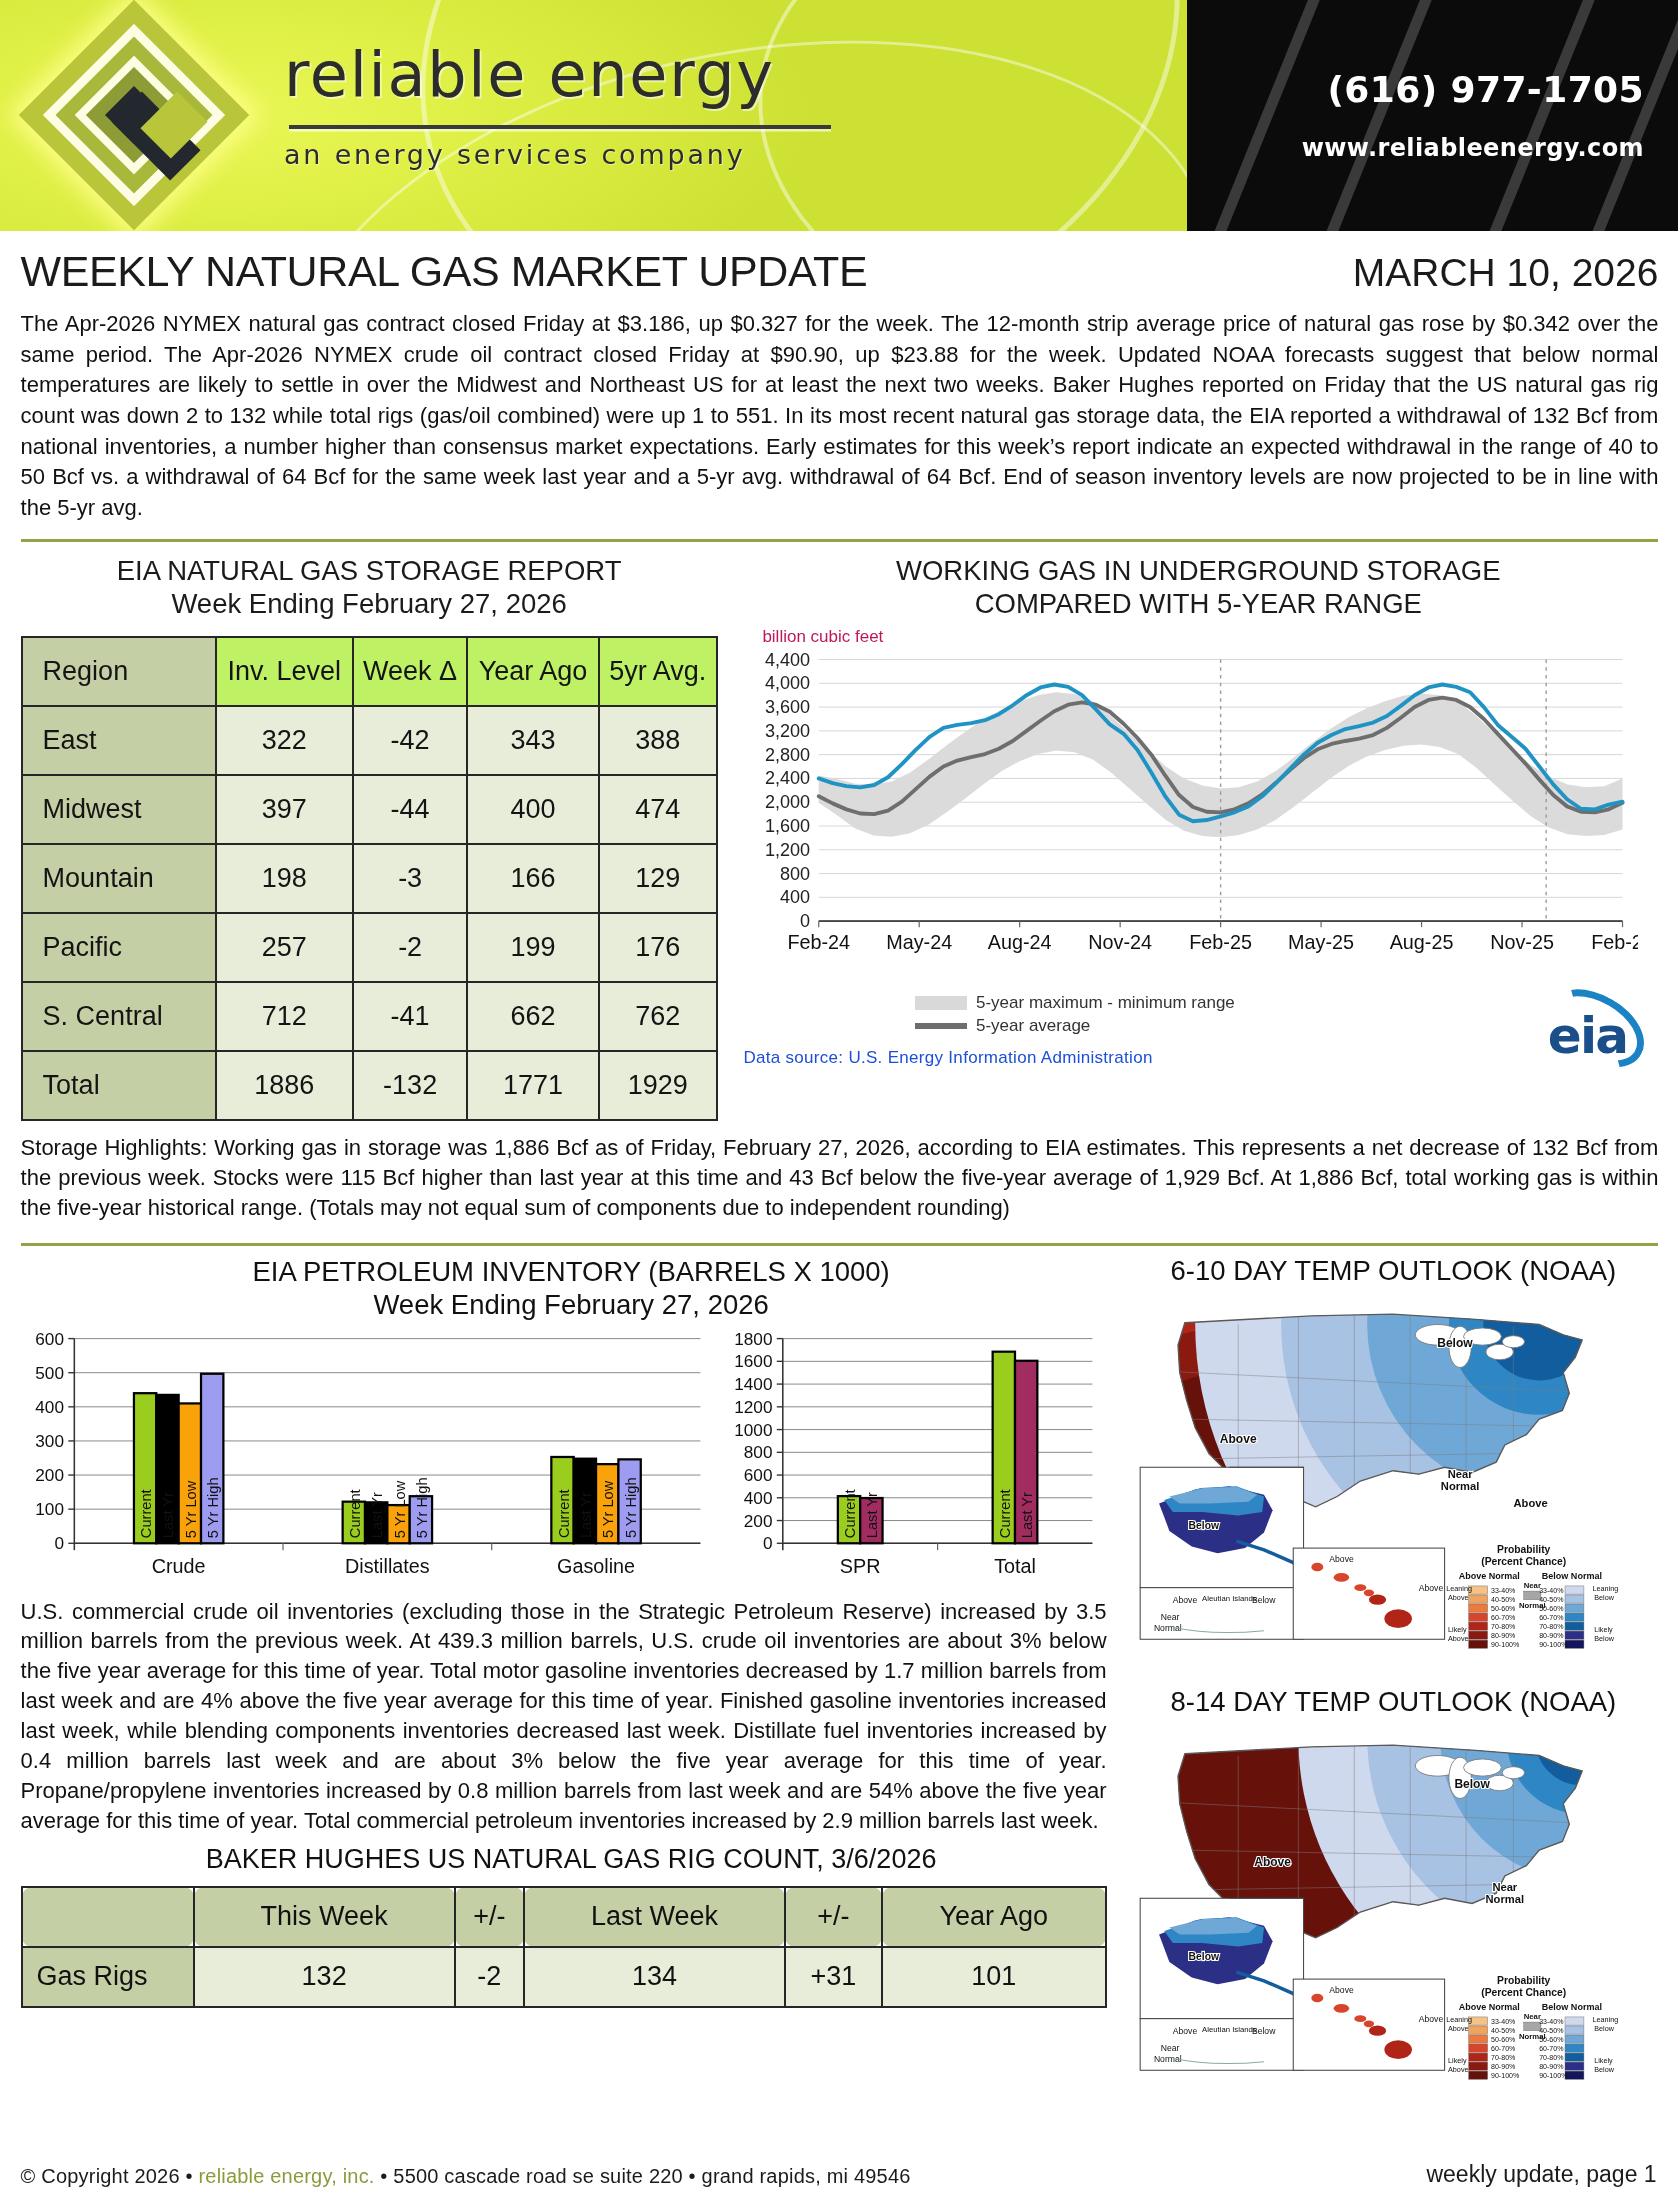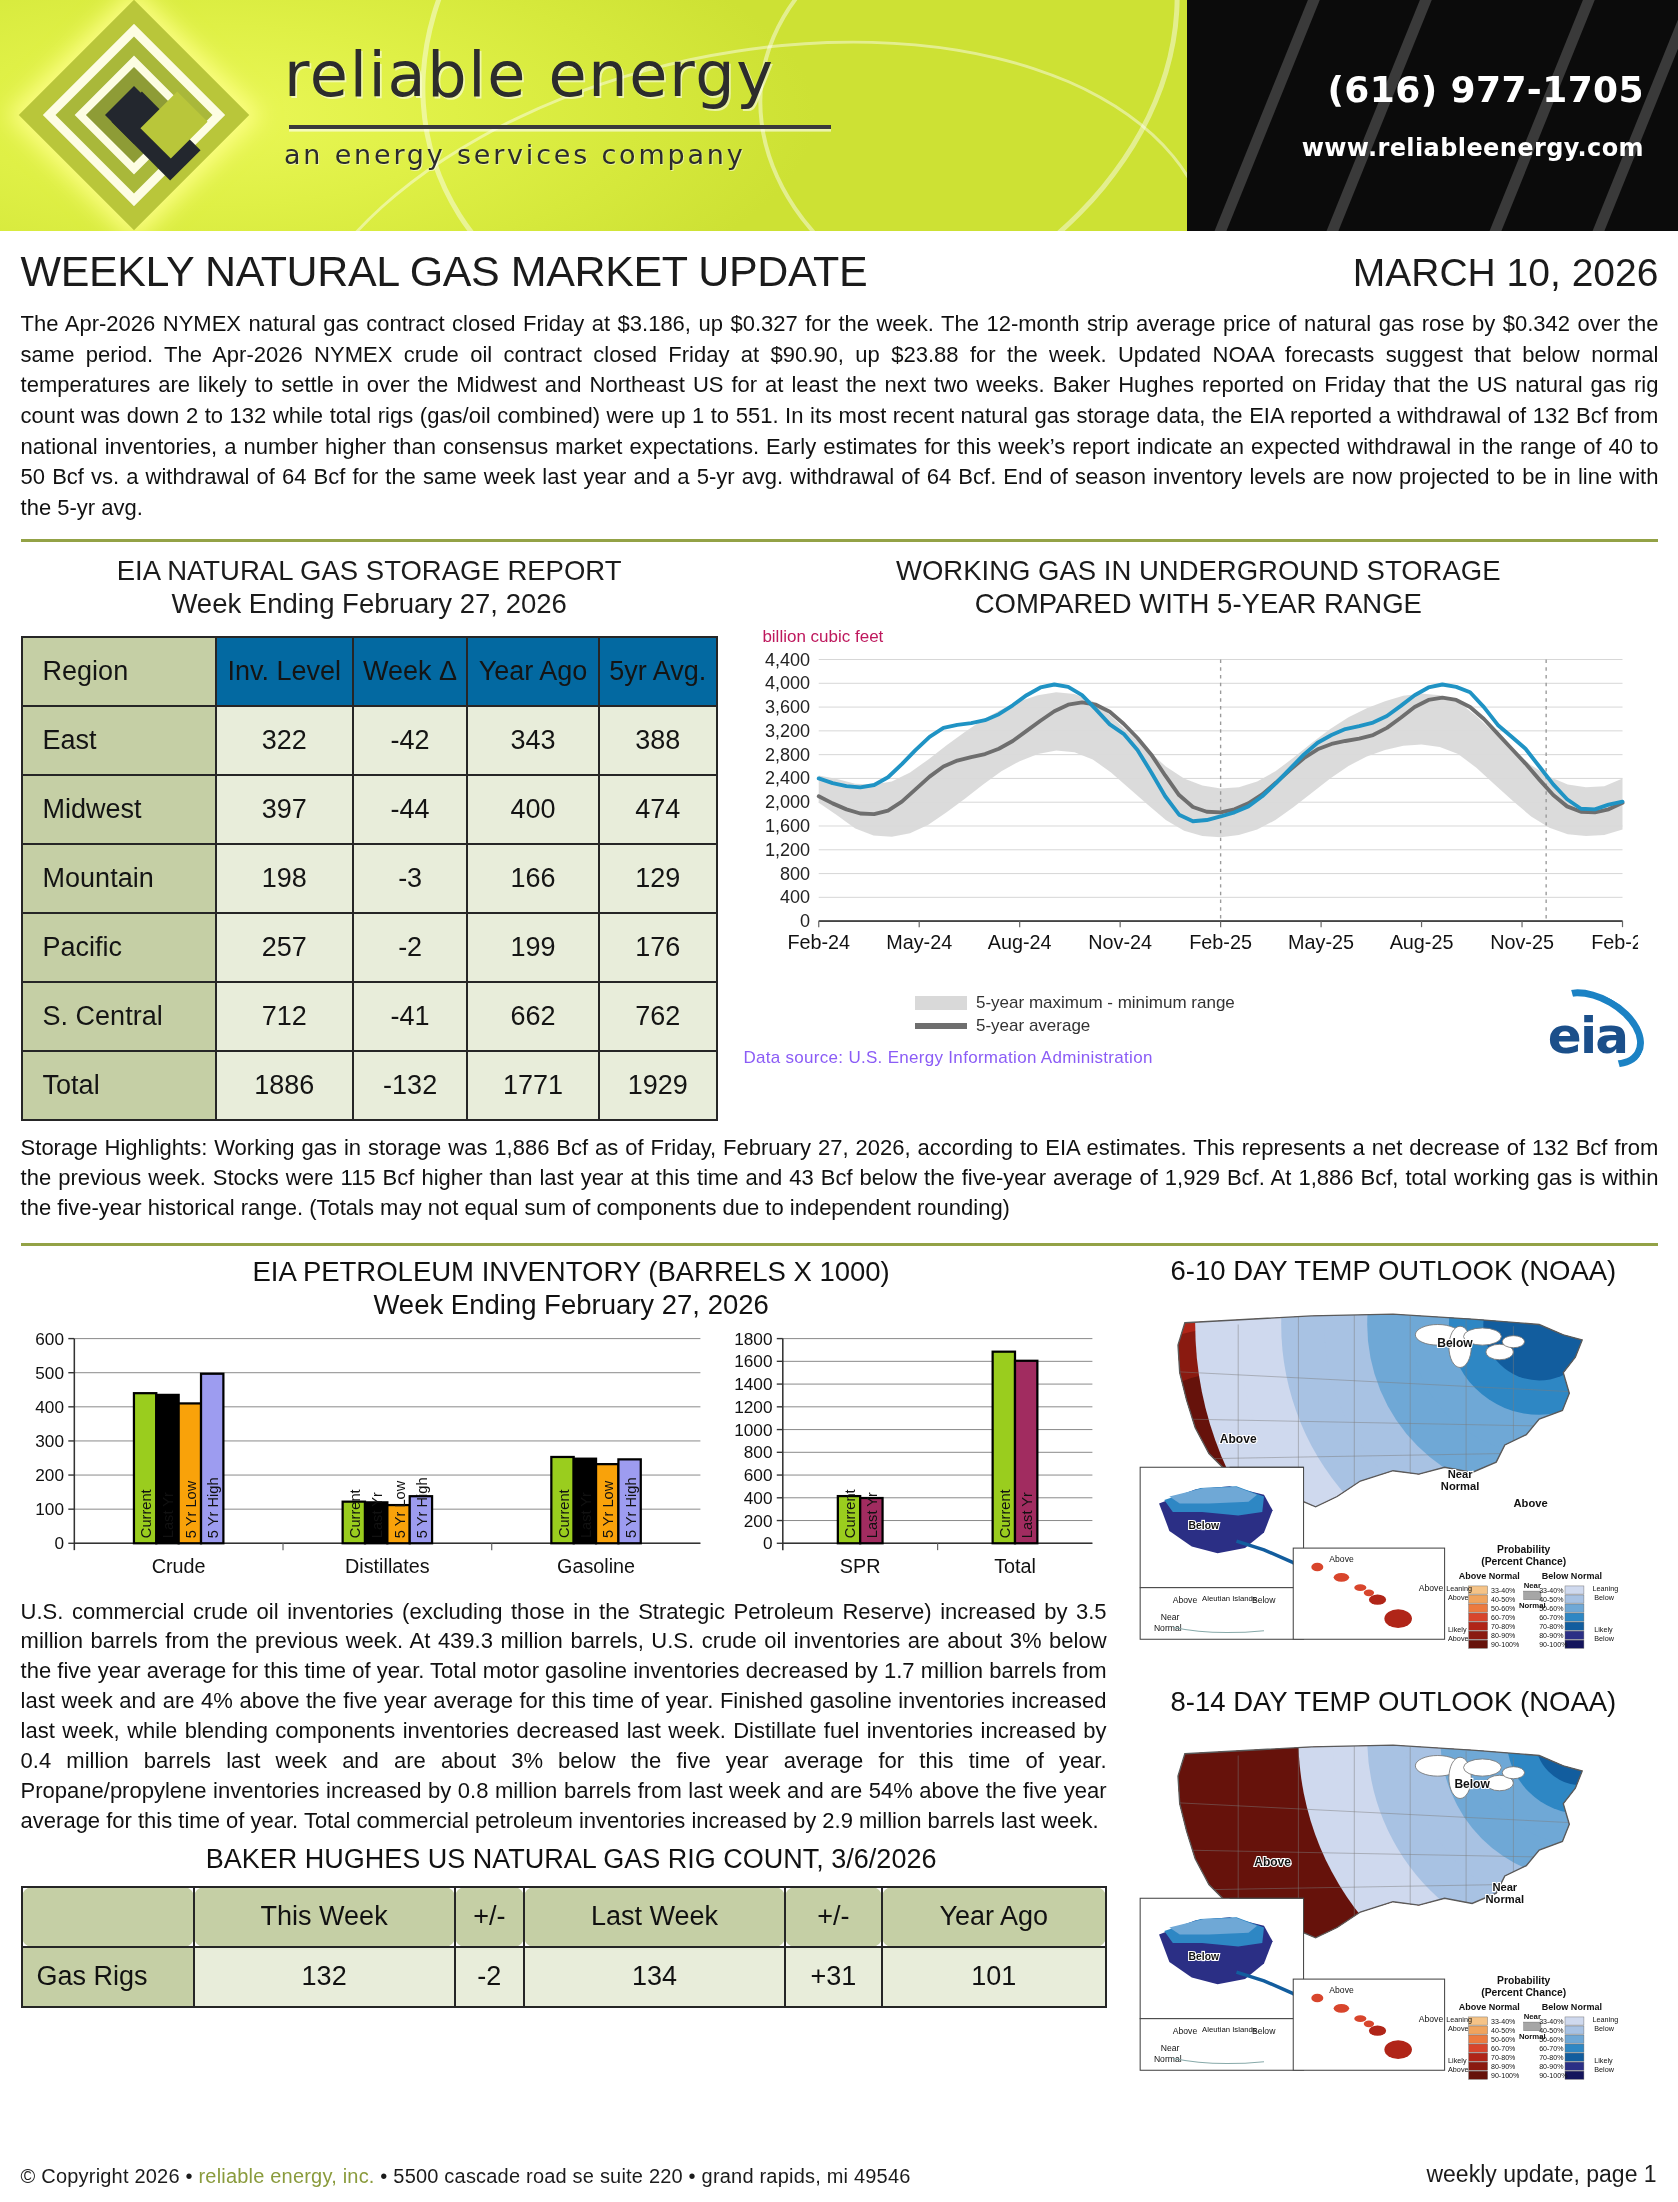--- a/index.html
+++ b/index.html
@@ -96,36 +96,36 @@
   .sec1-right { flex: 1; }
 
   .sec-head { text-align: center; font-size: 27.5px; line-height: 1.2; color: #1b1b1b; }
   .sec-head .l2 { display: block; }
 
   table.grid { border-collapse: collapse; width: 697px; margin-top: 15.5px; }
   table.grid td, table.grid th {
     border: 2.6px solid #262626; height: 69px; font-size: 27px; font-weight: 400;
     text-align: center; color: #141414;
   }
-  table.grid thead th { background: #0369a1; }
+  table.grid thead th { background: #bef264; }
   table.grid tbody td { background: #e8edda; }
   table.grid tbody td.rowhead, table.grid thead th.rowhead { background: #c5cfa5; text-align: left; padding-left: 20px; }
   table.grid th.rowhead { text-align: left; padding-left: 17px; }
   table.grid col.c1 { width: 194px; }
 
   
   .eia-wrap { position: relative; margin-top: 6.9px; padding-left: 5.2px; }
   .eia-units { font-size: 17px; color: #be185d; margin-left: 19px; margin-bottom: 1.7px; font-family:"Liberation Sans",sans-serif; }
   .eia-plot { position: relative; width: 895px; height: 336px; }
   .eia-legend { margin-top: 8.6px; font-size: 17px; color: #333; }
   .eia-legend .li { display: flex; align-items: center; gap: 8.6px; margin: 2.6px 0 2.6px 172px; }
   .sw-band { width: 52px; height: 13.8px; background: #d9d9d9; }
   .sw-blue { width: 52px; height: 6px; background: #1f93c4; }
   .sw-grey { width: 52px; height: 6px; background: #6e6e6e; }
-  .eia-source { font-size: 17px; color: #8b5cf6; margin-top: 12px; letter-spacing: 0.3px; }
+  .eia-source { font-size: 17px; color: #1d4ed8; margin-top: 12px; letter-spacing: 0.3px; }
   .eia-logo {
     position: absolute; right: 31px; bottom: 3.4px; font-size: 50px; color: #1b4f8a;
     font-family: "DejaVu Sans", sans-serif; font-weight: 600; letter-spacing: -1.7px;
   }
   .eia-logo::before {
     content: ""; position: absolute; left: -5.2px; top: -12px; width: 91px; height: 53px;
     border: 7.7px solid #1b82c4; border-radius: 50%;
     border-bottom-color: transparent; border-left-color: transparent; transform: rotate(30deg);
   }
 

